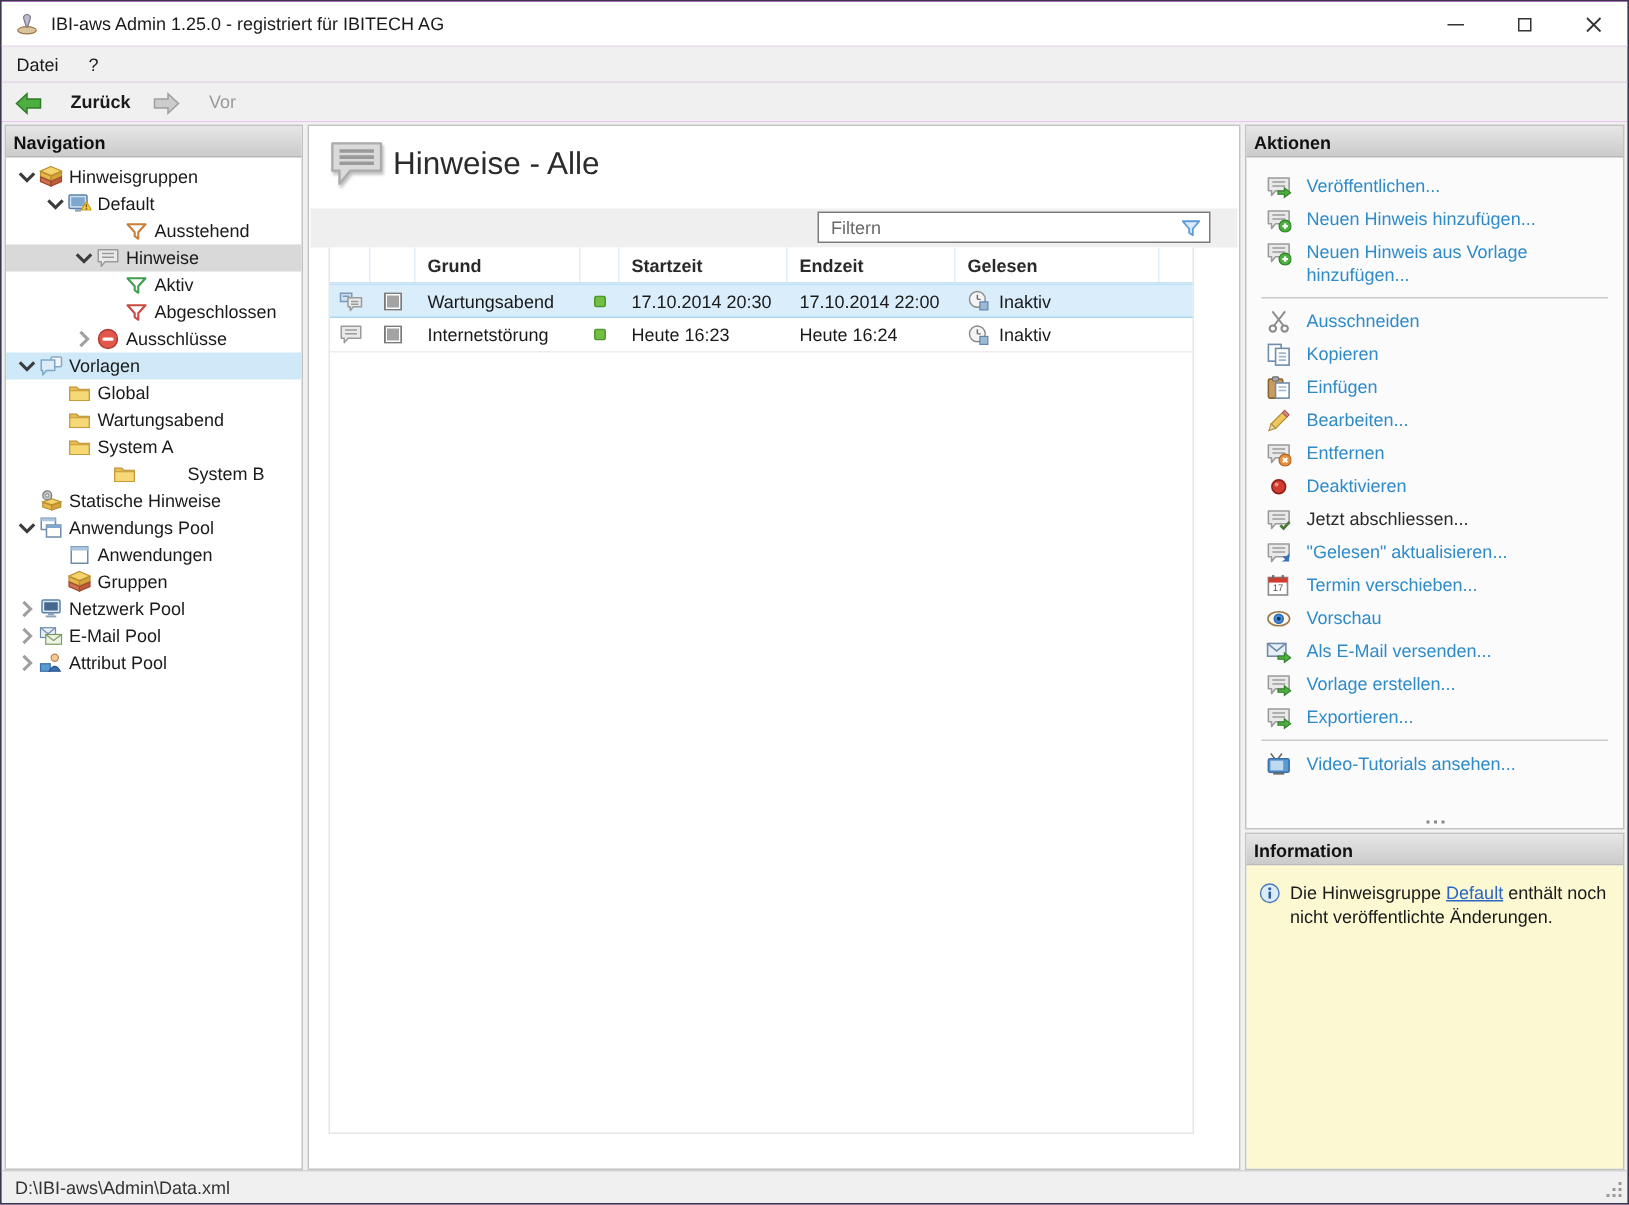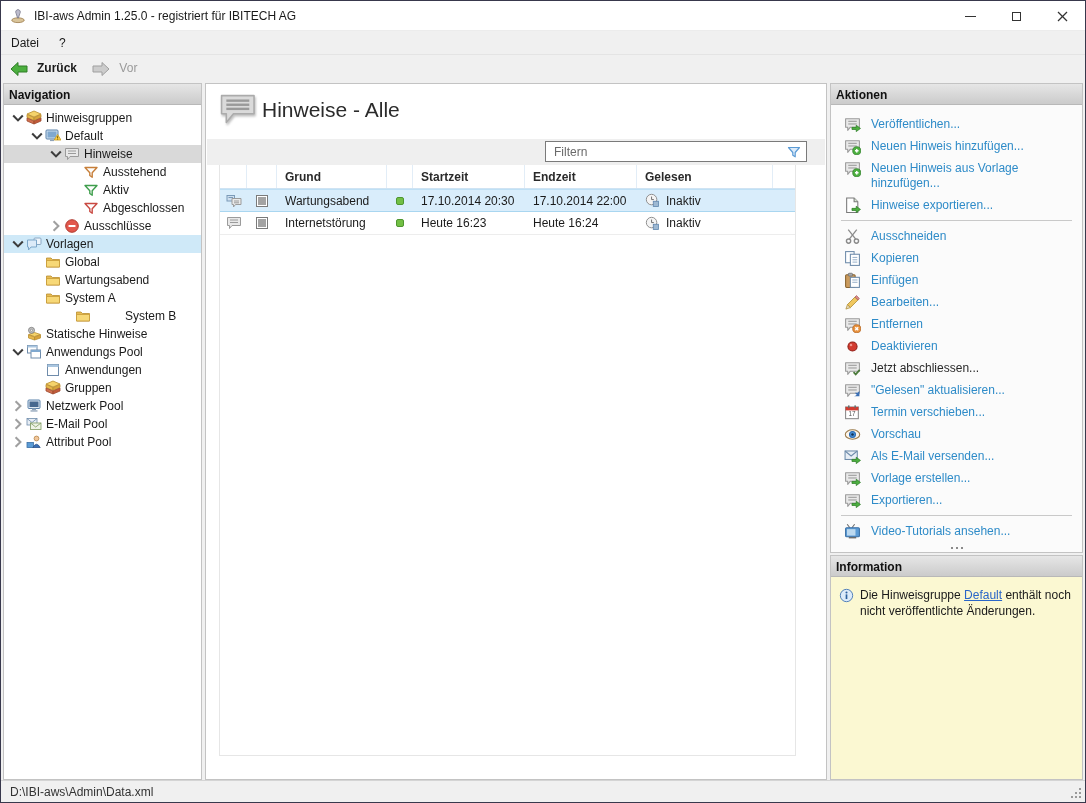--- a/index.html
+++ b/index.html
@@ -14,21 +14,21 @@
   .titlebar .appicon { position:absolute; left:9px; top:7px; width:16px; height:16px; }
   .titlebar .title { position:absolute; left:33px; top:8px; color:#1a1a1a; }
   .winbtn { position:absolute; top:0; width:46px; height:30px; display:flex; align-items:center; justify-content:center; }
   .winbtn.min  { right:92px; } .winbtn.max { right:46px; } .winbtn.close { right:0; }
   .glyph-min { width:11px; height:1px; background:#333; display:block; }
   .glyph-max { width:9px; height:9px; border:1px solid #333; display:block; }
   
   .menubar { position:absolute; top:30px; left:0; right:0; height:24px; background:#f0f0f0; border-bottom:1px solid #e4e4e4; }
   .menu-item { display:inline-block; padding:5px 10px 4px 10px; cursor:default; }
   .toolbar { position:absolute; top:54px; left:0; right:0; height:26px; background:#f0f0f0; }
-  .tool-btn { display:inline-flex; align-items:center; gap:9px; height:26px; padding:0 6px; }
+  .tool-btn { display:inline-flex; align-items:center; gap:19px; height:26px; padding:0 6px; }
   .tool-btn .tb-ic { width:18px; height:15px; display:inline-block; }
   .tool-btn.first { margin-left:3px; }
   .tool-btn .lbl-on  { color:#1a1a1a; font-weight:bold; }
   .tool-btn .lbl-off { color:#9a9a9a; }
   
   .mainregion { position:absolute; top:80px; bottom:22px; left:0; right:0; background:#f0f0f0; }
   .panel { position:absolute; background:#fff; border:1px solid #c3c3c3; }
   .panel-header { height:21px; background:linear-gradient(#e6e6e6,#cbcbcb); border-bottom:1px solid #b8b8b8;
     font-weight:bold; padding:4px 0 0 5px; color:#111; }
   
@@ -162,43 +162,43 @@
                 <rect x="1" y="2" width="12" height="9" rx="1" fill="#cfe0f0" stroke="#5b82ab"></rect>
                 <rect x="2.5" y="3.5" width="9" height="6" fill="#7fa8cf"></rect>
                 <rect x="5" y="11.5" width="4" height="1.6" fill="#8fa3b8"></rect>
                 <polygon points="12.6,6.5 16,12 9.2,12" fill="#ffd24a" stroke="#c69a1e" stroke-width="0.8"></polygon>
                 <rect x="12.1" y="8.2" width="1" height="2" fill="#7a5b00"></rect>
                 <rect x="12.1" y="10.6" width="1" height="1" fill="#7a5b00"></rect>
               </svg>
             </span>
             <span class="tlabel">Default</span>
           </div>
+          <div class="tree-row" style="padding-left: 63px;">
+            <span class="expander"></span>
+            <span class="ticon">
+              <svg viewBox="0 0 16 16" xmlns="http://www.w3.org/2000/svg">
+                <polygon points="2,3.5 14,3.5 9.2,8.8 9.2,13.2 6.8,11.5 6.8,8.8" fill="#fdfdfd" stroke="#c77f3a" stroke-width="1.4" stroke-linejoin="round"></polygon>
+              </svg>
+            </span>
+            <span class="tlabel">Ausstehend</span>
+          </div>
           <div class="tree-row sel" style="padding-left: 44px;">
             <span class="expander">
               <svg viewBox="0 0 10 10">
                 <polyline points="2,3.5 5,6.5 8,3.5" fill="none" stroke="#3c3c3c" stroke-width="1.3"></polyline>
               </svg>
             </span>
             <span class="ticon">
               <svg viewBox="0 0 16 16" xmlns="http://www.w3.org/2000/svg">
                 <path d="M1.5 2.5 h13 v8 h-8.5 l-2.5 3 v-3 h-2 z" fill="#e9e9e9" stroke="#9b9b9b" stroke-linejoin="round"></path>
                 <line x1="4" y1="5" x2="12" y2="5" stroke="#9b9b9b"></line>
                 <line x1="4" y1="7.5" x2="12" y2="7.5" stroke="#9b9b9b"></line>
               </svg>
             </span>
             <span class="tlabel">Hinweise</span>
-          </div>
-          <div class="tree-row" style="padding-left: 63px;">
-            <span class="expander"></span>
-            <span class="ticon">
-              <svg viewBox="0 0 16 16" xmlns="http://www.w3.org/2000/svg">
-                <polygon points="2,3.5 14,3.5 9.2,8.8 9.2,13.2 6.8,11.5 6.8,8.8" fill="#fdfdfd" stroke="#c77f3a" stroke-width="1.4" stroke-linejoin="round"></polygon>
-              </svg>
-            </span>
-            <span class="tlabel">Ausstehend</span>
           </div>
           <div class="tree-row" style="padding-left: 63px;">
             <span class="expander"></span>
             <span class="ticon">
               <svg viewBox="0 0 16 16" xmlns="http://www.w3.org/2000/svg">
                 <polygon points="2,3.5 14,3.5 9.2,8.8 9.2,13.2 6.8,11.5 6.8,8.8" fill="#fdfdfd" stroke="#3f9e4d" stroke-width="1.4" stroke-linejoin="round"></polygon>
               </svg>
             </span>
             <span class="tlabel">Aktiv</span>
           </div>
@@ -491,25 +491,20 @@
                 <rect x="11.3" y="10.3" width="1.4" height="3.4" fill="#fff"></rect>
               </svg></span><span>Neuen Hinweis hinzufügen...</span></div>
           <div class="action"><span class="aicon"><svg viewBox="0 0 16 16" xmlns="http://www.w3.org/2000/svg">
                 <path d="M1.5 2.5 h13 v8 h-8.5 l-2.5 3 v-3 h-2 z" fill="#e9e9e9" stroke="#9b9b9b" stroke-linejoin="round"></path>
                 <line x1="4" y1="5" x2="12" y2="5" stroke="#9b9b9b"></line>
                 <line x1="4" y1="7.5" x2="12" y2="7.5" stroke="#9b9b9b"></line>
                 <circle cx="12" cy="12" r="3.8" fill="#4caf3f" stroke="#2e7d27" stroke-width="0.7"></circle>
                 <rect x="10.3" y="11.3" width="3.4" height="1.4" fill="#fff"></rect>
                 <rect x="11.3" y="10.3" width="1.4" height="3.4" fill="#fff"></rect>
               </svg></span><span>Neuen Hinweis aus Vorlage hinzufügen...</span></div>
-          <div class="action"><span class="aicon"><svg viewBox="0 0 16 16" xmlns="http://www.w3.org/2000/svg">
-                <path d="M2.5 1 h7 l3.5 3.5 v10 h-10.5 z" fill="#fff" stroke="#7a7a7a"></path>
-                <path d="M9.5 1 v3.5 h3.5" fill="#d9ead3" stroke="#7a7a7a"></path>
-                <polygon points="7.5,10.7 11.5,10.7 11.5,8.7 15.5,11.7 11.5,14.7 11.5,12.7 7.5,12.7" fill="#4caf3f" stroke="#2e7d27" stroke-width="0.7"></polygon>
-              </svg></span><span>Hinweise exportieren...</span></div>
           <div class="a-sep"></div>
           <div class="action"><span class="aicon"><svg viewBox="0 0 16 16" xmlns="http://www.w3.org/2000/svg">
                 <line x1="4" y1="1.5" x2="11" y2="10.5" stroke="#8a8a8a" stroke-width="1.2"></line>
                 <line x1="12" y1="1.5" x2="5" y2="10.5" stroke="#8a8a8a" stroke-width="1.2"></line>
                 <circle cx="4.3" cy="12.3" r="2" fill="none" stroke="#8a8a8a" stroke-width="1.3"></circle>
                 <circle cx="11.7" cy="12.3" r="2" fill="none" stroke="#8a8a8a" stroke-width="1.3"></circle>
               </svg></span><span>Ausschneiden</span></div>
           <div class="action"><span class="aicon"><svg viewBox="0 0 16 16" xmlns="http://www.w3.org/2000/svg">
                 <rect x="1.5" y="1.5" width="8" height="10.5" fill="#fff" stroke="#6f8cab"></rect>
                 <rect x="6" y="4" width="8.5" height="10.5" fill="#fff" stroke="#6f8cab"></rect>

